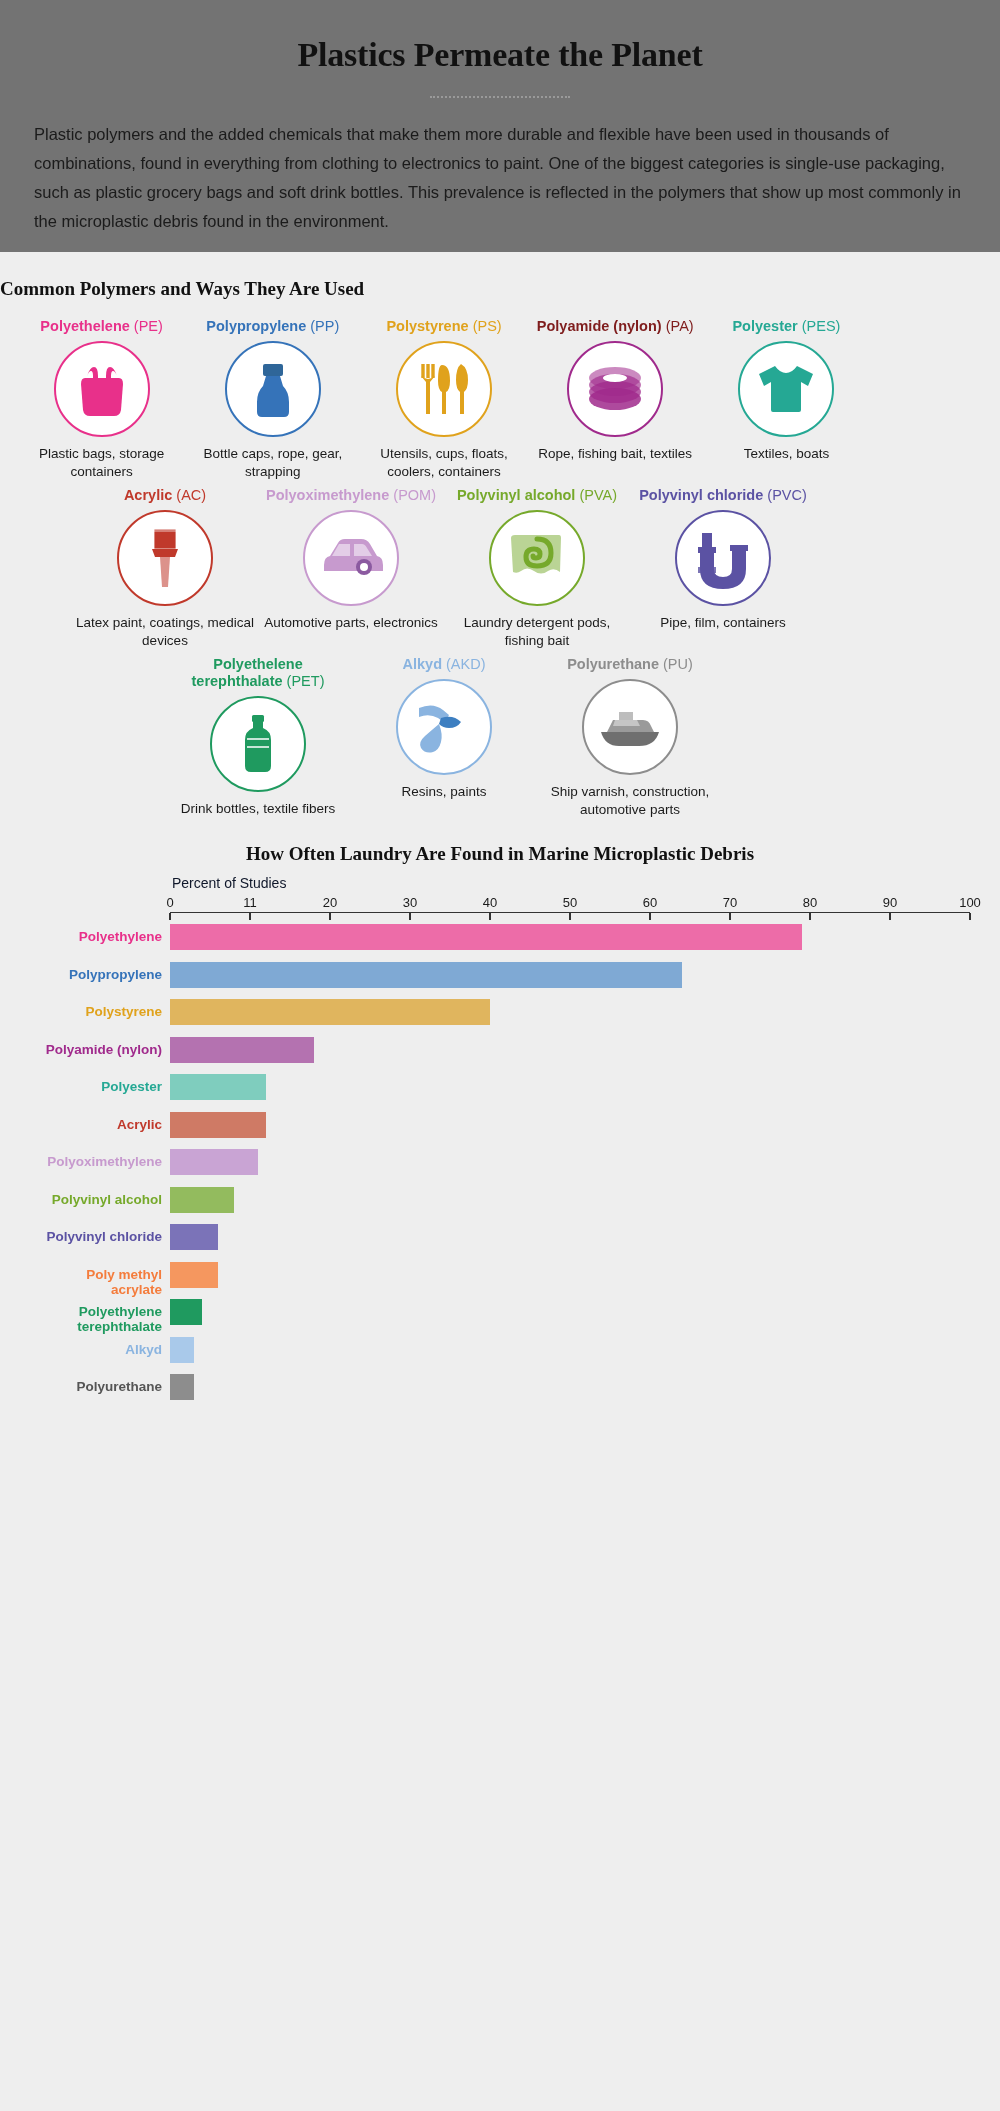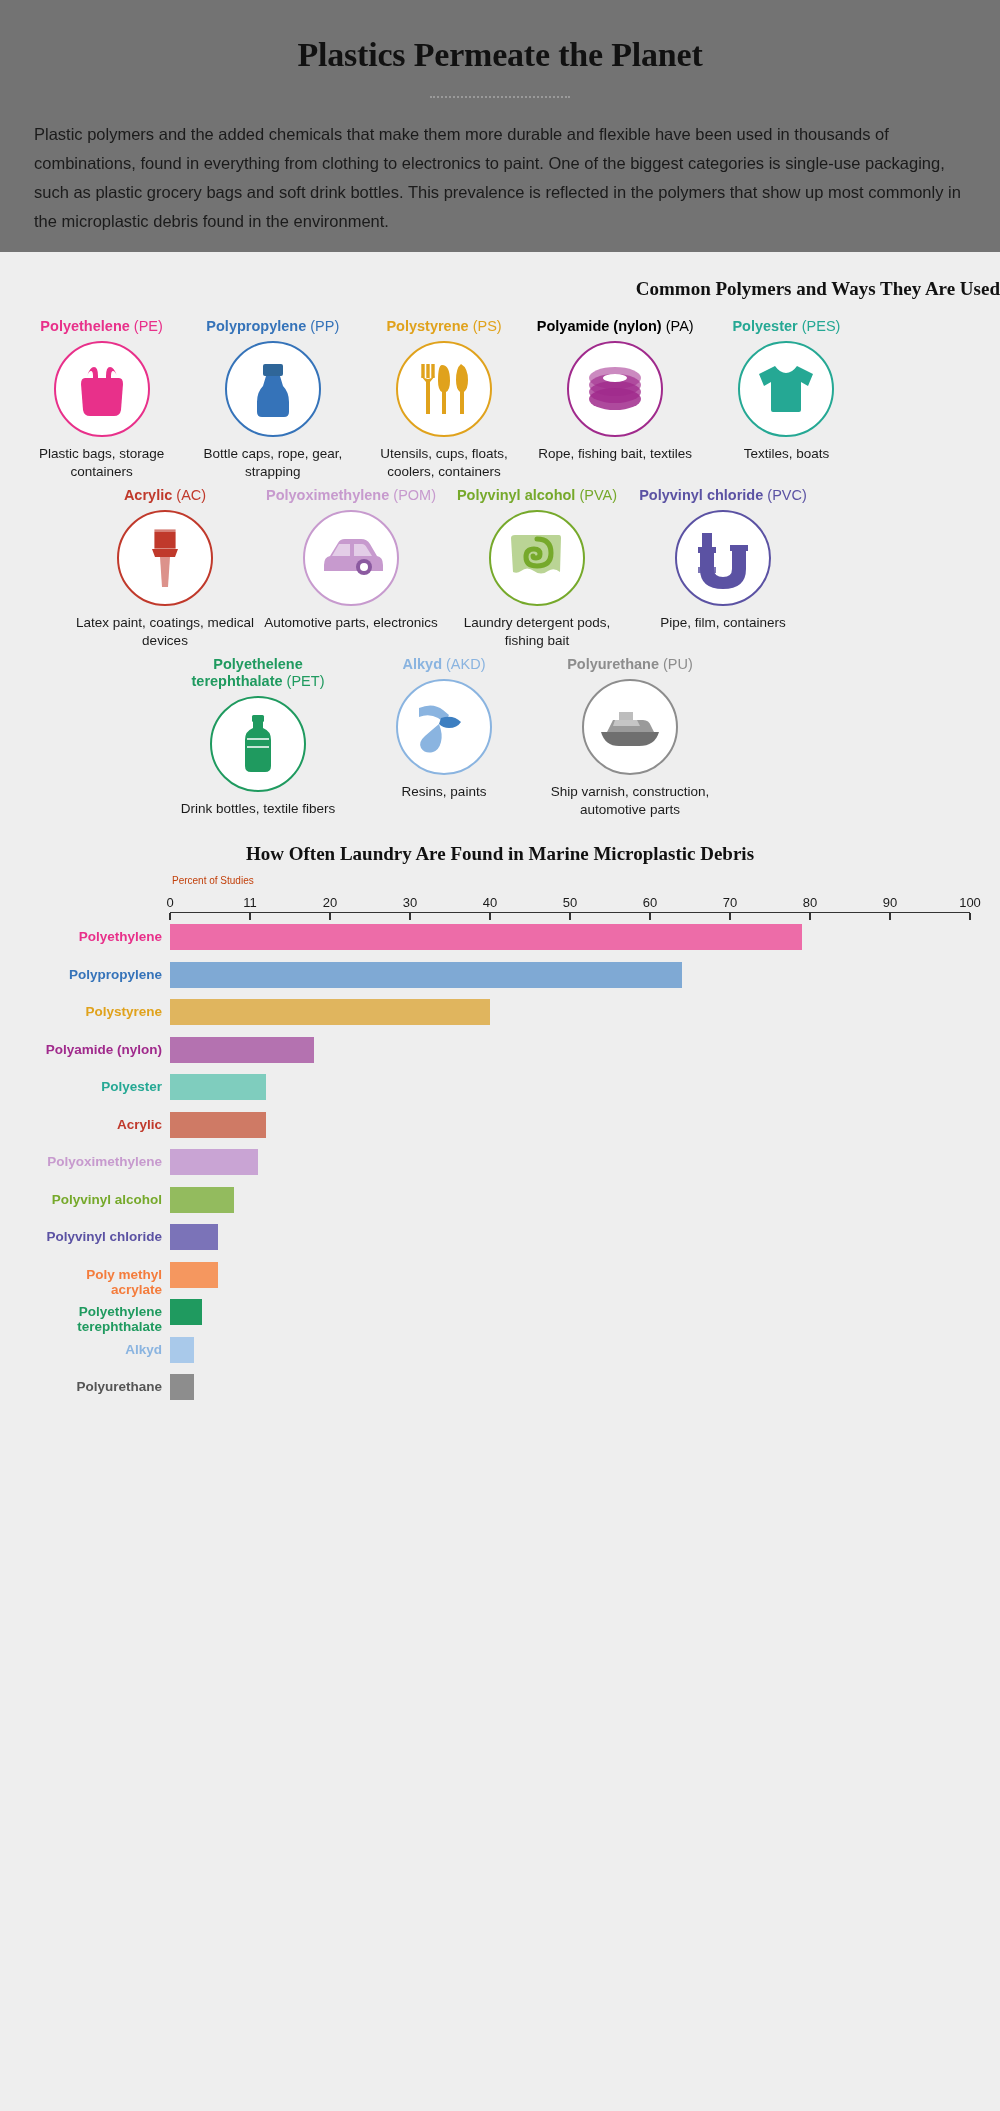--- a/index.html
+++ b/index.html
@@ -35,21 +35,21 @@
     line-height:29px;
     color:#1b1b1b;
     margin:0;
     max-width:940px;
   }
 
   .section-title{
     font-family:"Liberation Serif",serif;
     font-weight:bold;
     font-size:19px;
-    text-align:right;
+    text-align:left;
     color:#111;
     margin:26px 0 18px 0;
   }
 
   .grid{
     width:888px;
     box-sizing:border-box;
     padding:0 16px;
   }
   .row{
@@ -100,22 +100,22 @@
   }
   .chart-title{
     font-family:"Liberation Serif",serif;
     font-weight:bold;
     font-size:19px;
     text-align:center;
     color:#111;
     margin:18px 0 10px 0;
   }
   .axis-label{
-    font-size:10px;
-    color:#c2410c;
+    font-size:14px;
+    color:#0f172a;
     position:absolute;
     left:172px;top:0px;
   }
   .plot{
     position:relative;
     margin-left:170px;
     margin-right:30px;
     height:520px;
   }
   .ticknums{
@@ -197,21 +197,21 @@
           <svg width="70" height="70" viewBox="0 0 70 70">
             <path d="M14 10 v14 M19 10 v14 M24 10 v14" stroke="#e0a21c" stroke-width="3.4" fill="none"></path>
             <path d="M12 22 q7 6 14 0 l-5 6 v32 h-4 v-32z" fill="#e0a21c"></path>
             <path d="M33 11 q8 0 8 16 q0 9 -4 11 v22 h-4 v-22 q-4 -2 -4 -11 q0 -16 4 -16z" fill="#e0a21c"></path>
             <path d="M52 10 q7 4 7 16 q0 9 -4 12 v22 h-4 v-22 q-4 -3 -4 -12 q0 -12 5 -16z" fill="#e0a21c"></path>
           </svg>
         </div>
         <div class="use">Utensils, cups, floats, coolers, containers</div>
       </div>
       <div class="cell">
-        <div class="pname" style="color:#000000">Polyamide (nylon) <span class="pabbr">(PA)</span></div>
+        <div class="pname" style="color:#7f1d1d">Polyamide (nylon) <span class="pabbr">(PA)</span></div>
         <div class="circle" style="border-color:#a02a8c">
           <svg width="70" height="70" viewBox="0 0 70 70">
             <ellipse cx="35" cy="45" rx="26" ry="11" fill="#a02a8c" opacity="0.85"></ellipse>
             <ellipse cx="35" cy="38" rx="26" ry="11" fill="#a02a8c" opacity="0.75"></ellipse>
             <ellipse cx="35" cy="31" rx="26" ry="11" fill="#a02a8c" opacity="0.65"></ellipse>
             <ellipse cx="35" cy="24" rx="26" ry="11" fill="#a02a8c" opacity="0.55"></ellipse>
             <ellipse cx="35" cy="24" rx="12" ry="4" fill="#ffffff"></ellipse>
           </svg>
         </div>
         <div class="use">Rope, fishing bait, textiles</div>

